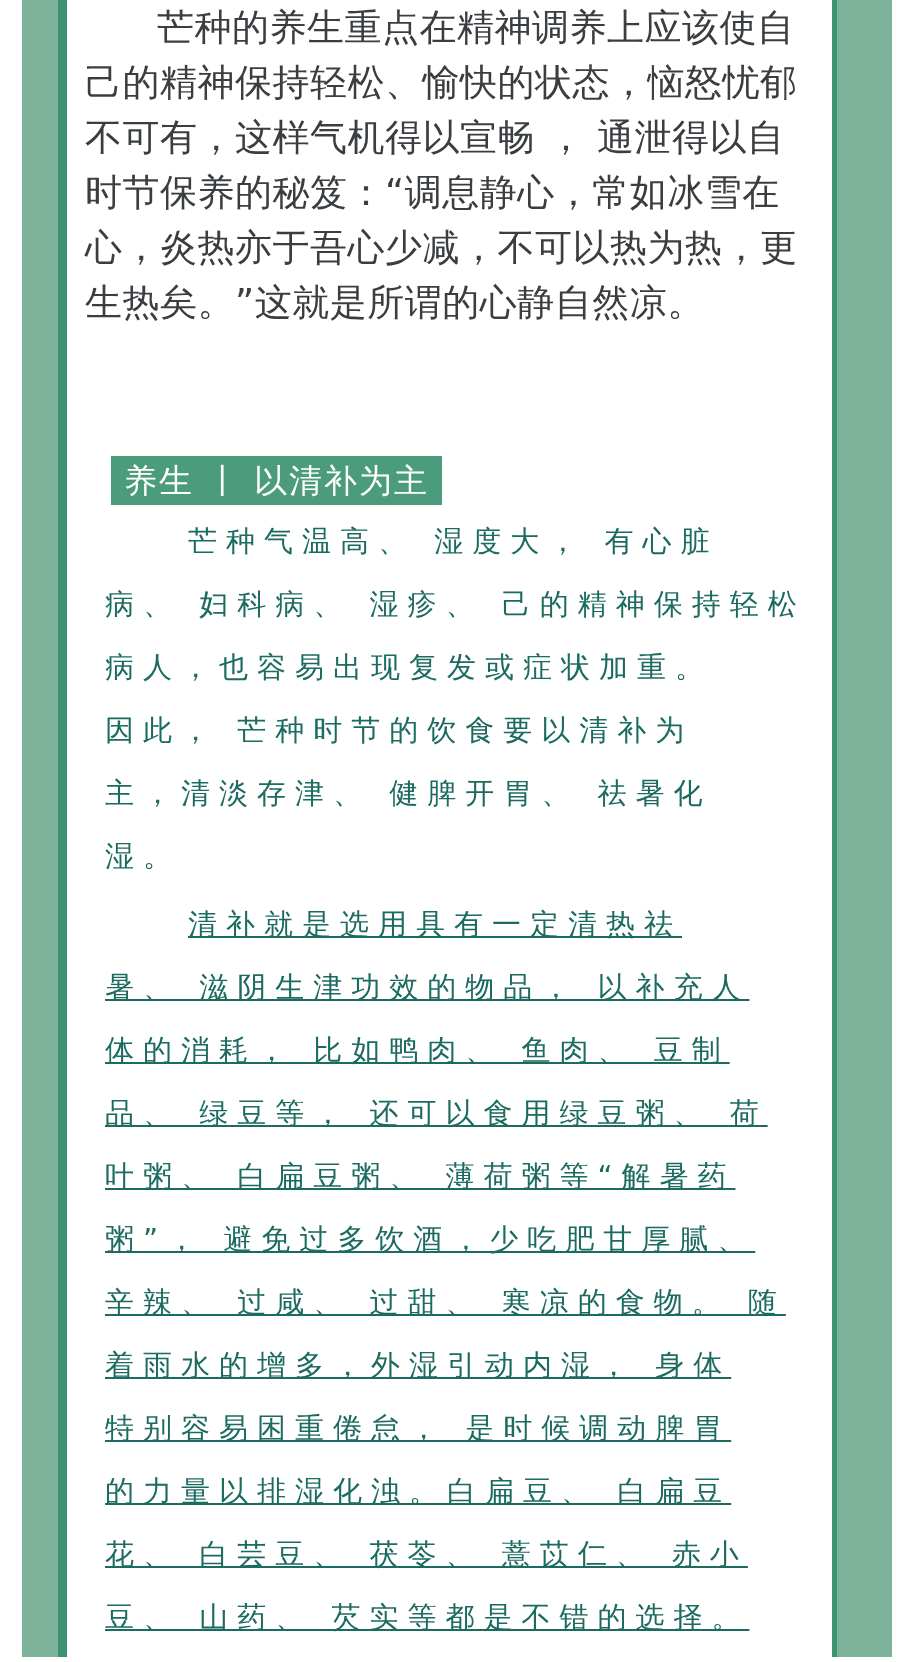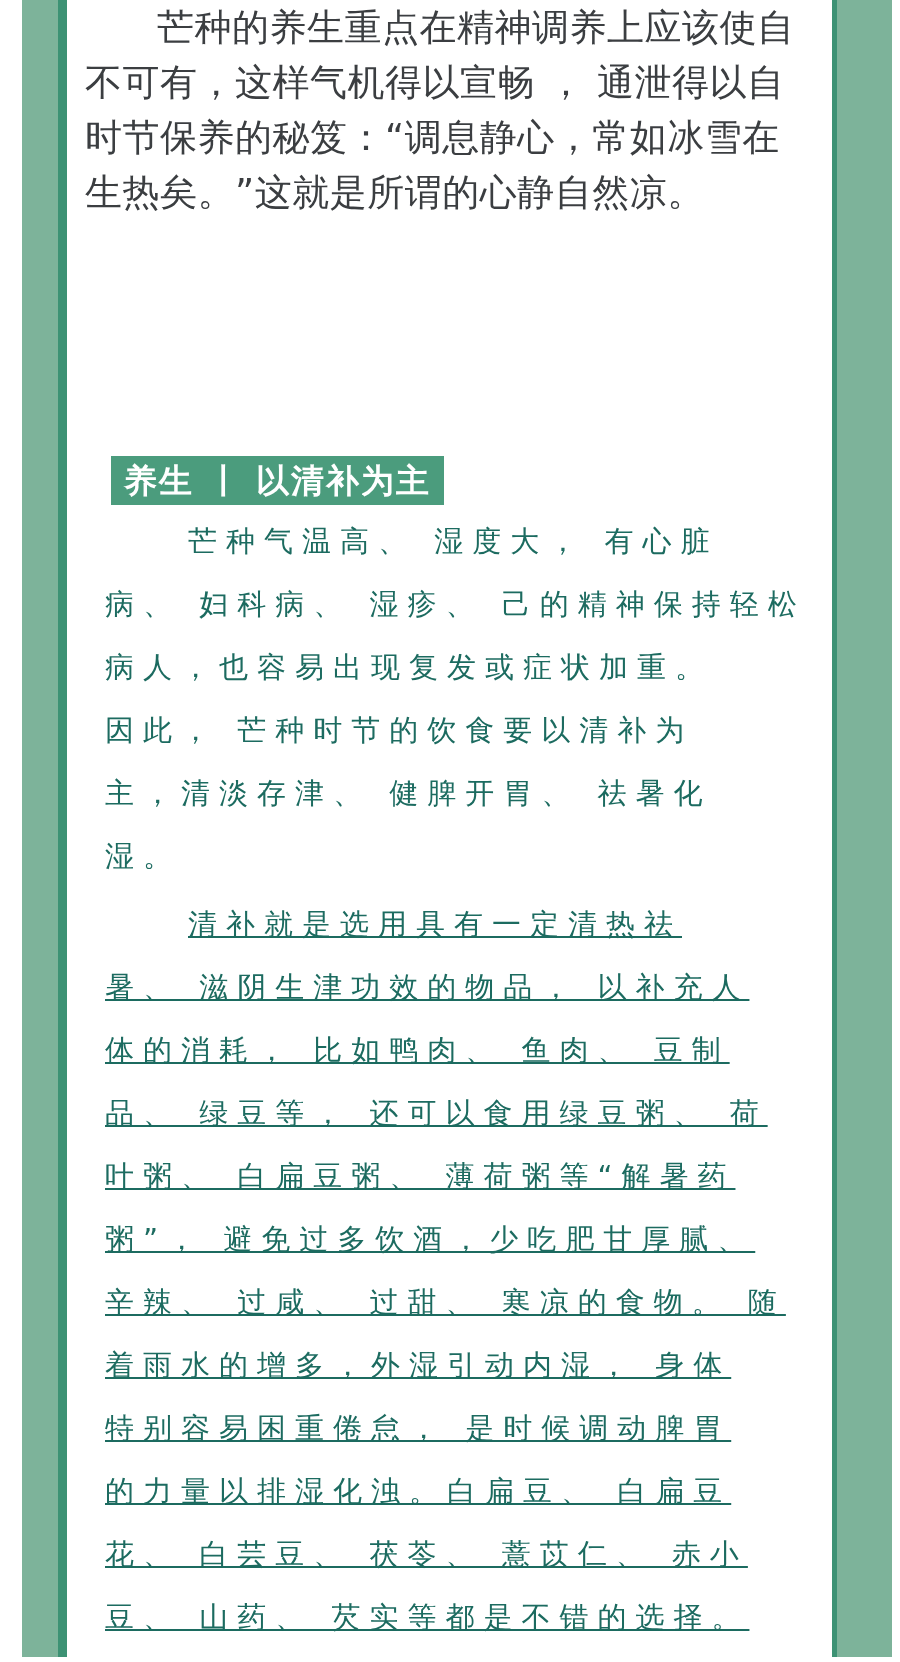--- a/index.html
+++ b/index.html
@@ -44,36 +44,36 @@
 
   
   .section-header {
     position: absolute;
     left: 111px; top: 456px;
     height: 49px; line-height: 49px;
     padding: 0 13px;
     background: #4b9c7d;
     color: #ffffff;
     font-size: 33px;
-    font-weight: bold;
+    font-weight: normal;
     letter-spacing: 2px;
     white-space: pre;
   }
 </style>
 </head>
 <body>
 
 <div class="canvas">
 
   <div class="stripe stripe-left-light"></div>
   <div class="stripe stripe-left-dark"></div>
   <div class="stripe stripe-right-dark"></div>
   <div class="stripe stripe-right-light"></div>
 
-  <div class="para para-dark"><div class="line">芒种的养生重点在精神调养上应该使自</div><div class="line">不可有，这样气机得以宣畅 ， 通泄得以自</div><div class="line">时节保养的秘笈：“调息静心，常如冰雪在</div><div class="line">生热矣。”这就是所谓的心静自然凉。</div></div>
+  <div class="para para-dark"><div class="line">芒种的养生重点在精神调养上应该使自</div><div class="line">己的精神保持轻松、愉快的状态，恼怒忧郁</div><div class="line">不可有，这样气机得以宣畅 ， 通泄得以自</div><div class="line">时节保养的秘笈：“调息静心，常如冰雪在</div><div class="line">心，炎热亦于吾心少减，不可以热为热，更</div><div class="line">生热矣。”这就是所谓的心静自然凉。</div></div>
 
   <div class="section-header">养生 丨 以清补为主</div>
 
   <div class="para para-teal para-2"><div class="line">芒种气温高、 湿度大， 有心脏</div><div class="line">病、 妇科病、 湿疹、 己的精神保持轻松</div><div class="line">病人，也容易出现复发或症状加重。</div><div class="line">因此， 芒种时节的饮食要以清补为</div><div class="line">主，清淡存津、 健脾开胃、 祛暑化</div><div class="line">湿。</div></div>
 
   <div class="para para-teal para-3"><div class="line">清补就是选用具有一定清热祛</div><div class="line">暑、 滋阴生津功效的物品， 以补充人</div><div class="line">体的消耗， 比如鸭肉、 鱼肉、 豆制</div><div class="line">品、 绿豆等， 还可以食用绿豆粥、 荷</div><div class="line">叶粥、 白扁豆粥、 薄荷粥等“解暑药</div><div class="line">粥”， 避免过多饮酒，少吃肥甘厚腻、</div><div class="line">辛辣、 过咸、 过甜、 寒凉的食物。 随</div><div class="line">着雨水的增多，外湿引动内湿， 身体</div><div class="line">特别容易困重倦怠， 是时候调动脾胃</div><div class="line">的力量以排湿化浊。白扁豆、 白扁豆</div><div class="line">花、 白芸豆、 茯苓、 薏苡仁、 赤小</div><div class="line">豆、 山药、 芡实等都是不错的选择。</div></div>
 
 </div>
 
 </body></html>

